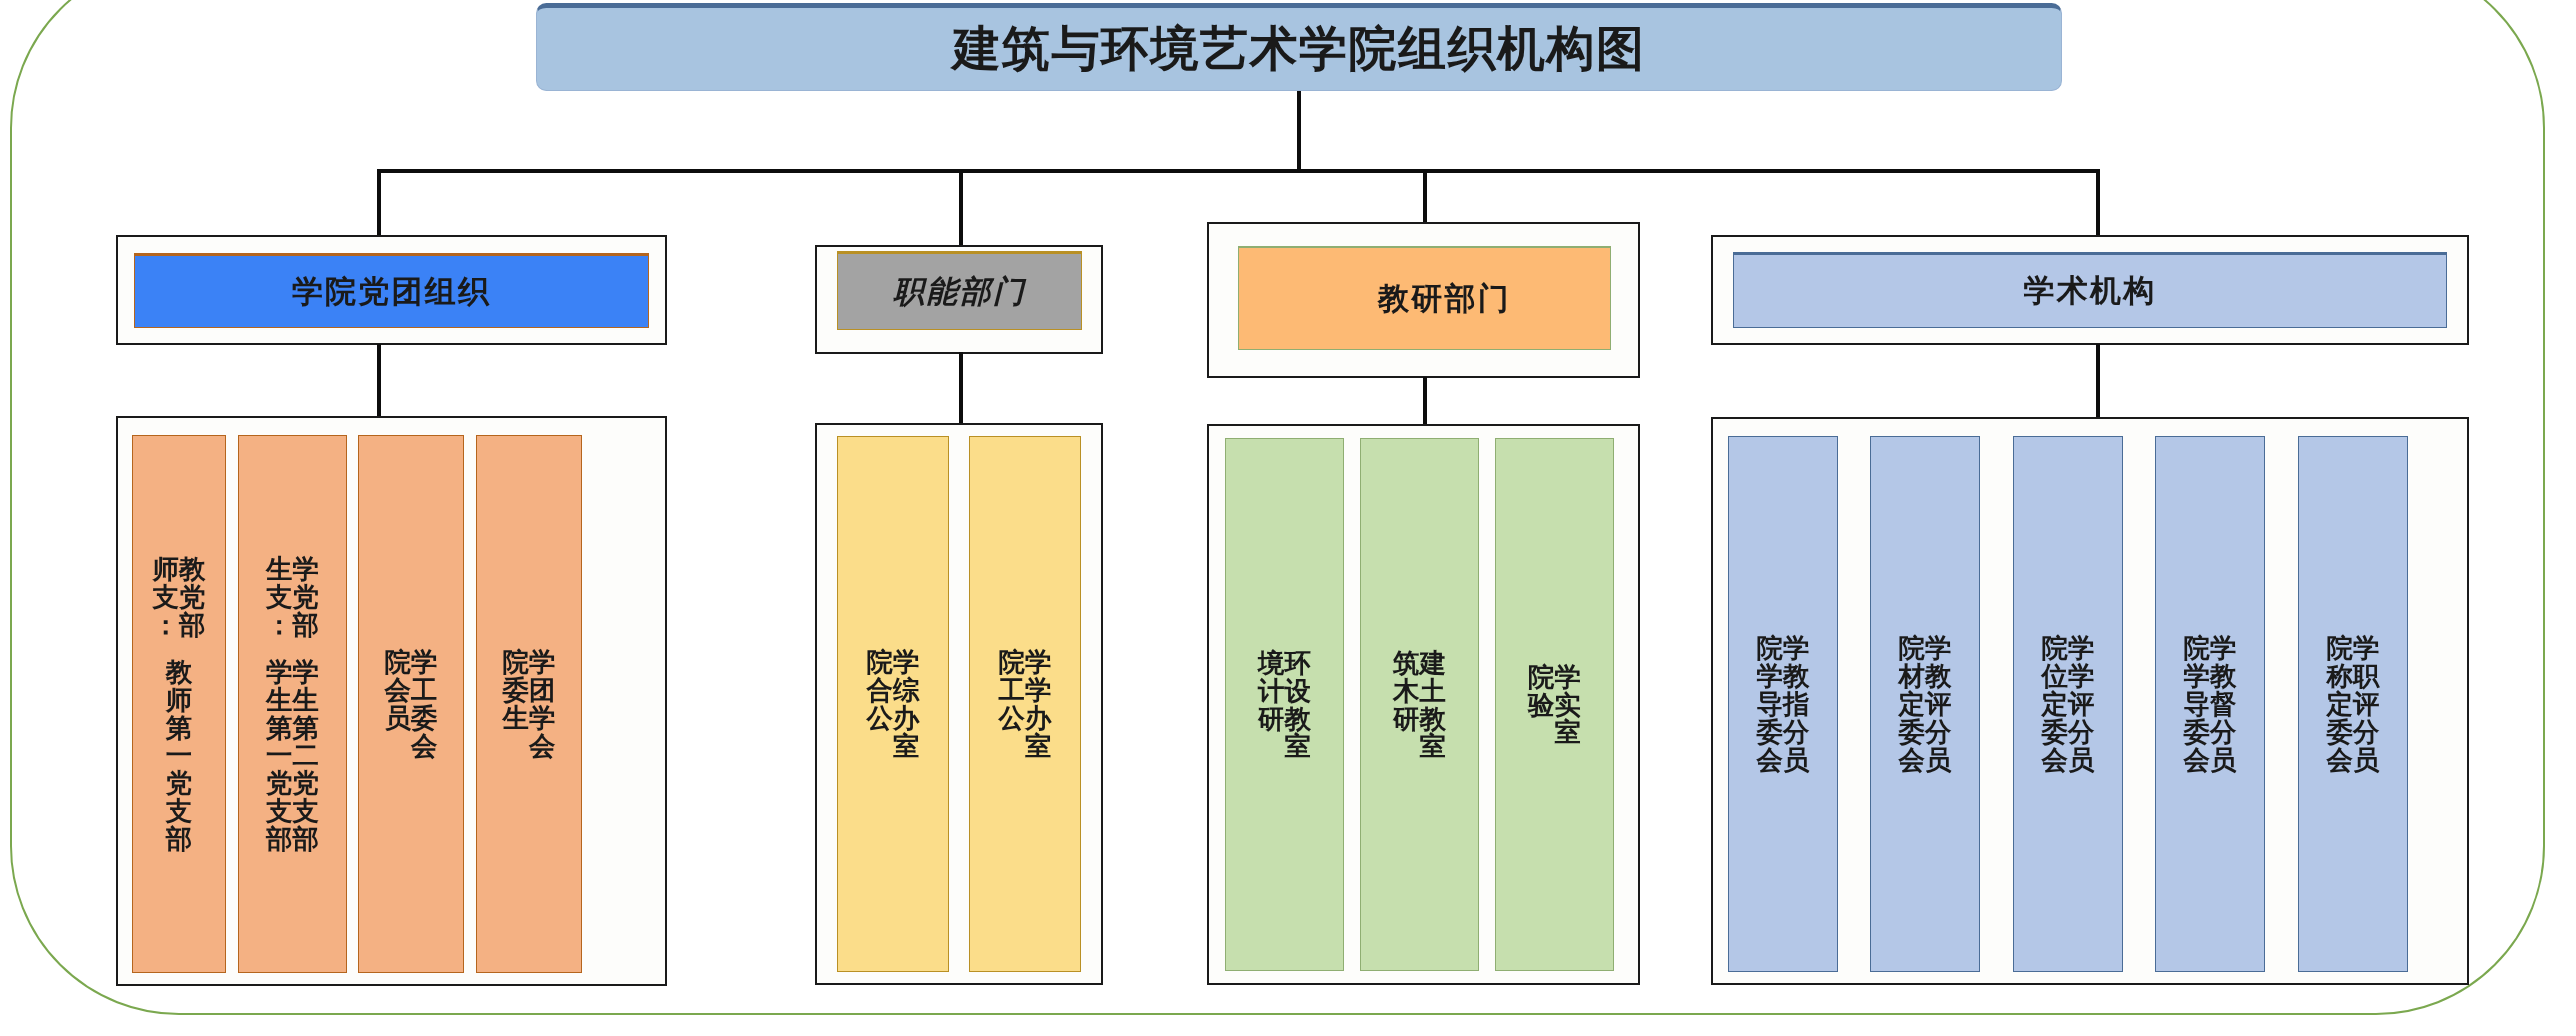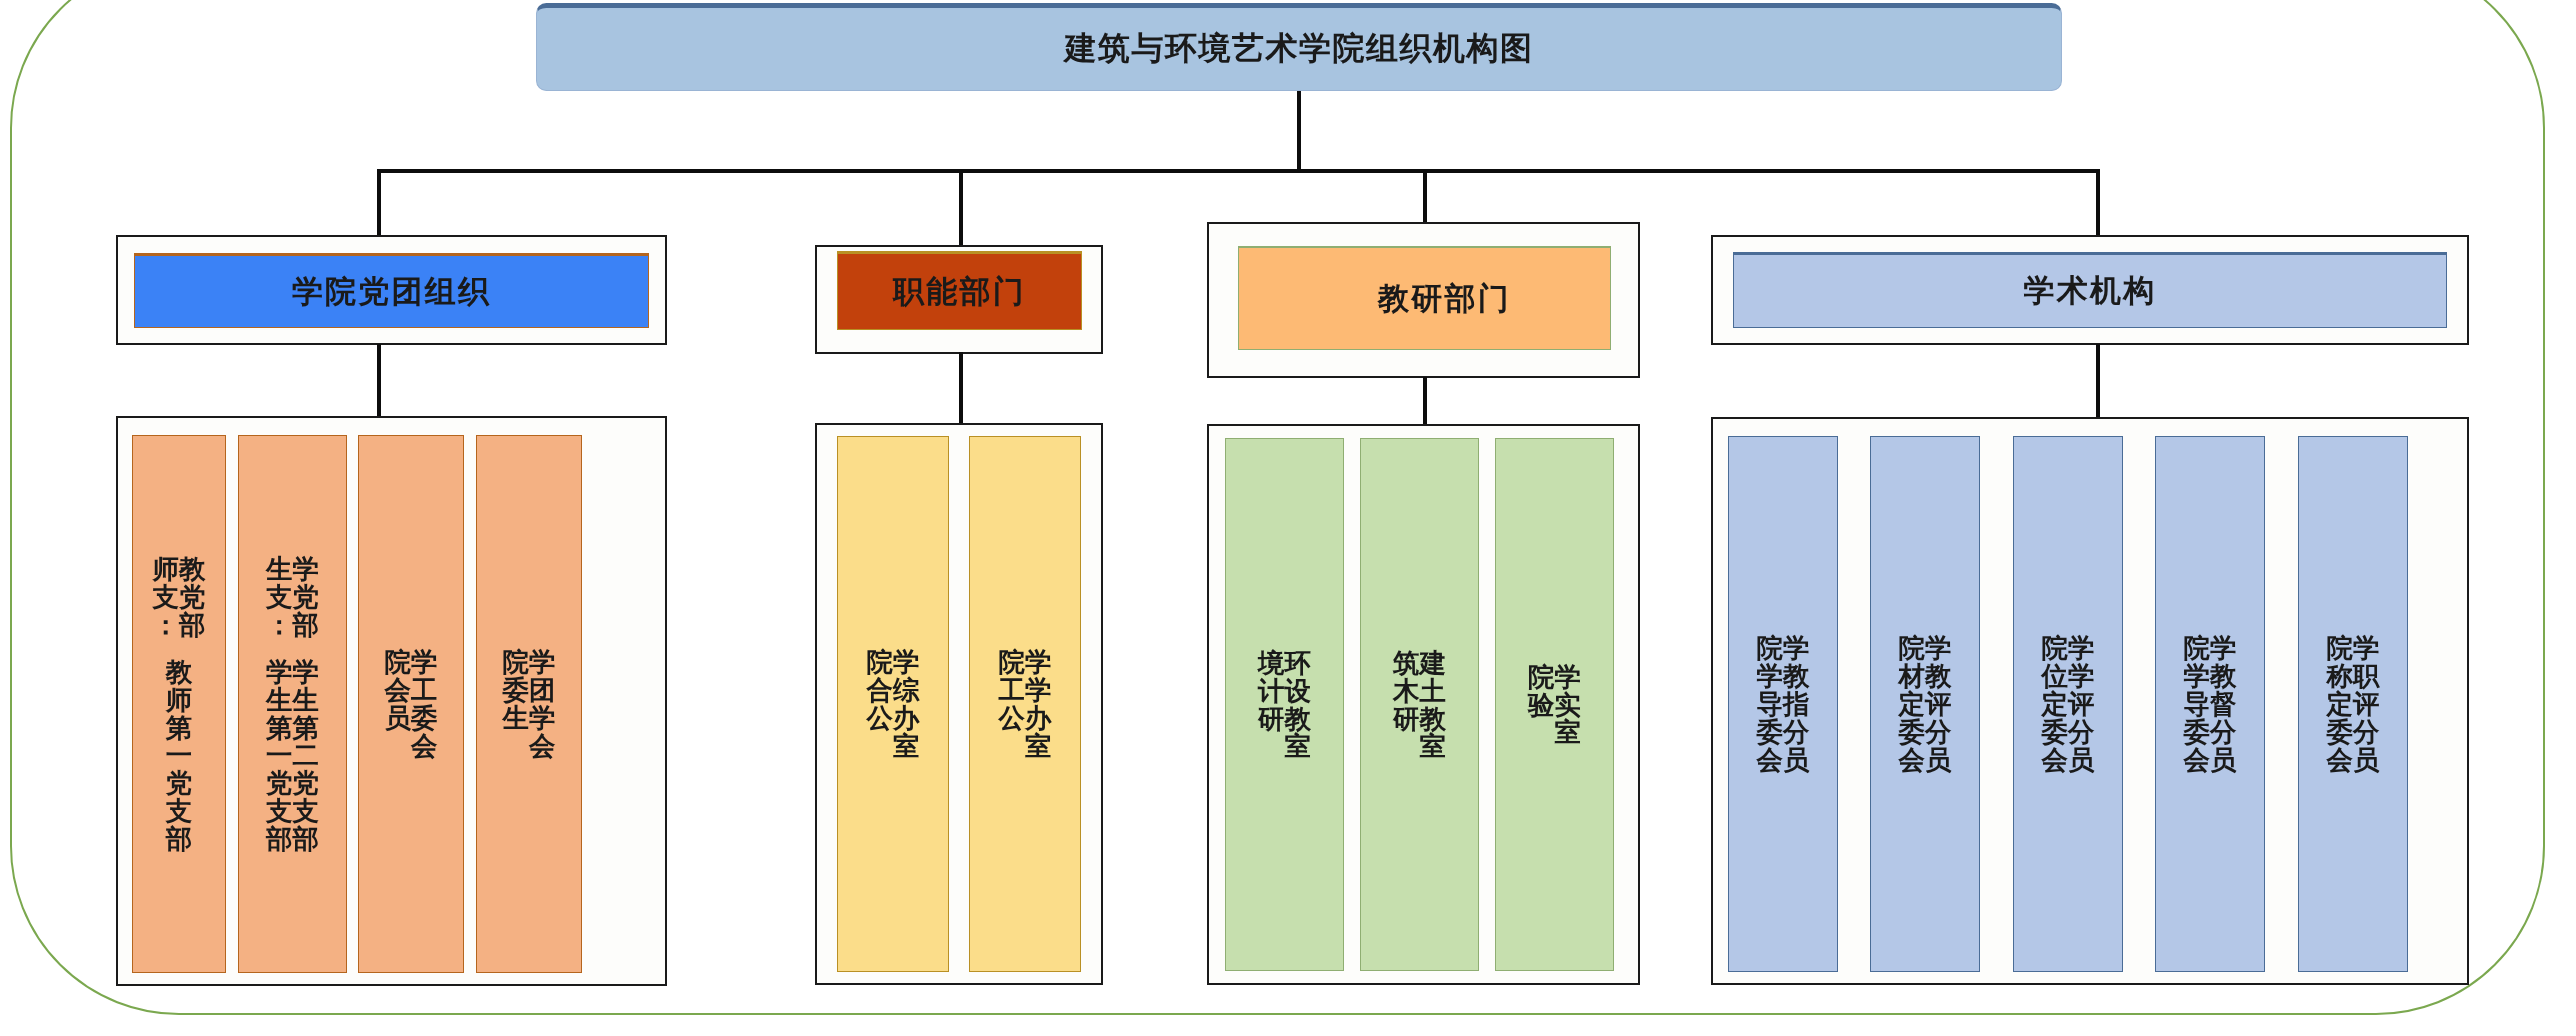--- a/index.html
+++ b/index.html
@@ -53,21 +53,21 @@
     border-radius: 10.3px;
     background: #a8c4e0;
     border: 1.5px solid #9ab4d4;
     border-top: 5.1px solid #4a6c96;
     box-sizing: border-box;
     display: flex;
     align-items: center;
     justify-content: center;
   }
   #title-text {
-    font-size: 32px;
+    font-size: 48px;
     font-weight: 700;
     color: #1a1a1a;
     letter-spacing: 1.5px;
     white-space: nowrap;
   }
 
   
   .group-head-box {
     position: absolute;
     border: 2.9px solid #1a1a1a;
@@ -131,21 +131,21 @@
     color: #1a1a1a;
   }
   .vgap { height: 19px; }
 
   .leaf.orange { background: #f4b183; border: 1.5px solid #b5651d; }
   .leaf.yellow { background: #fbdd8a; border: 1.5px solid #b99024; }
   .leaf.green  { background: #c6dfae; border: 1.5px solid #8fae72; }
   .leaf.blue   { background: #b4c7e7; border: 1.5px solid #4a6c96; }
 
   .chip.orange { background: #3b82f6; border: 1.5px solid #b5651d; border-top: 3.7px solid #b5651d; }
-  .chip.yellow { background: #c2410c; border: 1.5px solid #b99024; border-top: 3.7px solid #b99024; }
+  .chip.yellow { background: #a3a3a3; border: 1.5px solid #b99024; border-top: 3.7px solid #b99024; font-style: italic; }
   .chip.green  { background: #fdba74; border: 1.5px solid #8fae72; border-top: 2.9px solid #8fae72; padding-left: 40px; }
   .chip.blue   { background: #b4c7e7; border: 1.5px solid #4a6c96; border-top: 3.7px solid #4a6c96; }
 </style>
 </head>
 <body>
 
 <div id="canvas">
 
   <div id="outer-frame"></div>
 

